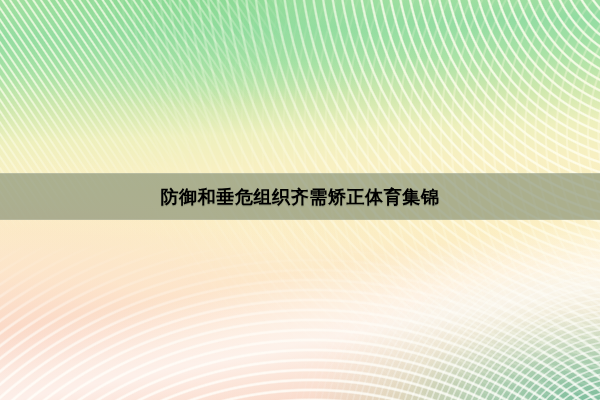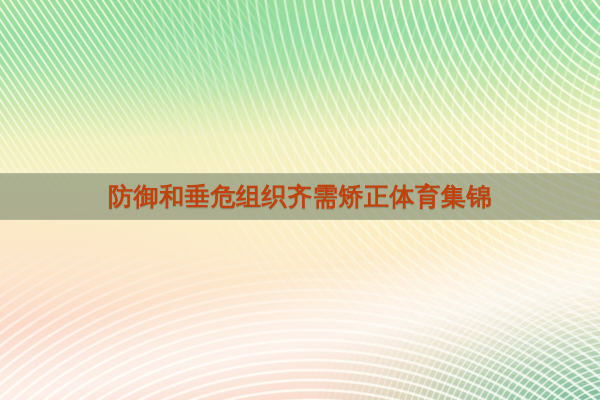--- a/index.html
+++ b/index.html
@@ -214,22 +214,22 @@
     display: flex;
     align-items: center;
     justify-content: center;
     background: rgba(122, 136, 110, 0.62);
     box-shadow:
       inset 0 1px 0 rgba(255, 255, 255, 0.16),
       inset 0 -1px 0 rgba(255, 255, 255, 0.12);
   }
 
   #title-text {
-    color: #c2410c;
-    font-size: 25px;
+    color: #000000;
+    font-size: 18px;
     font-weight: bold;
     letter-spacing: 0.6px;
     line-height: 1;
     white-space: nowrap;
     text-shadow: 0 1px 1px rgba(70, 80, 62, 0.32);
   }
 </style>
 </head>
 <body>
 

